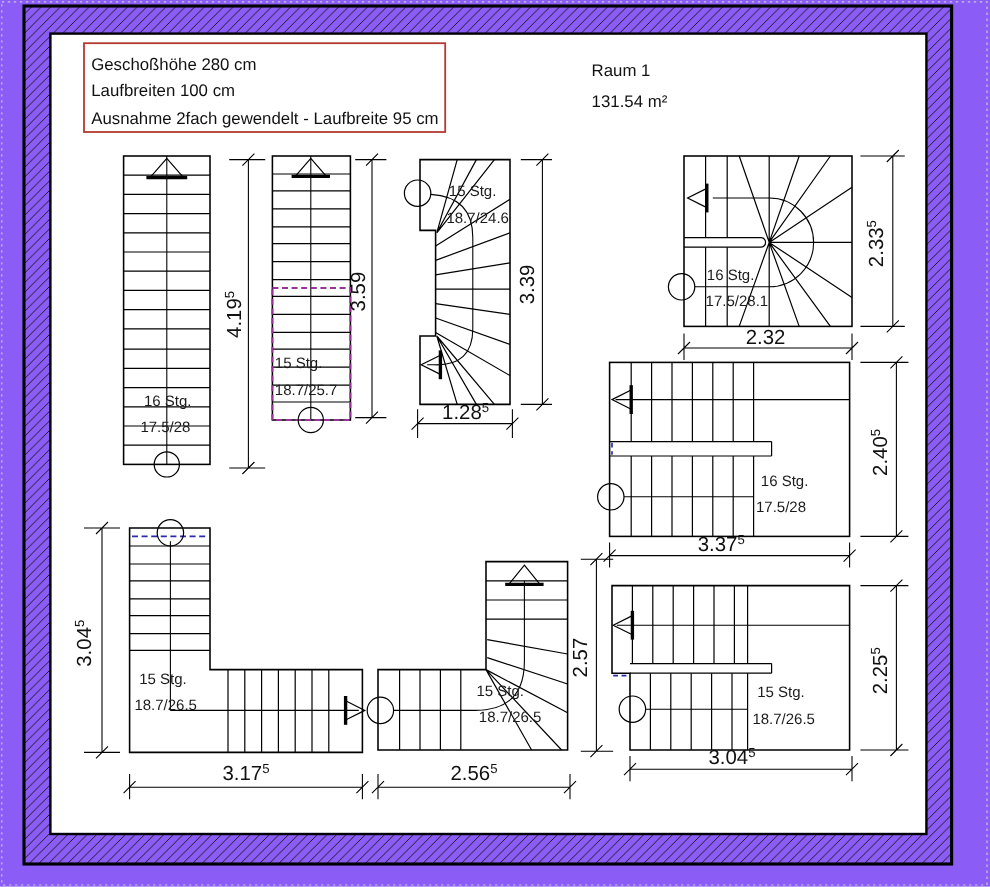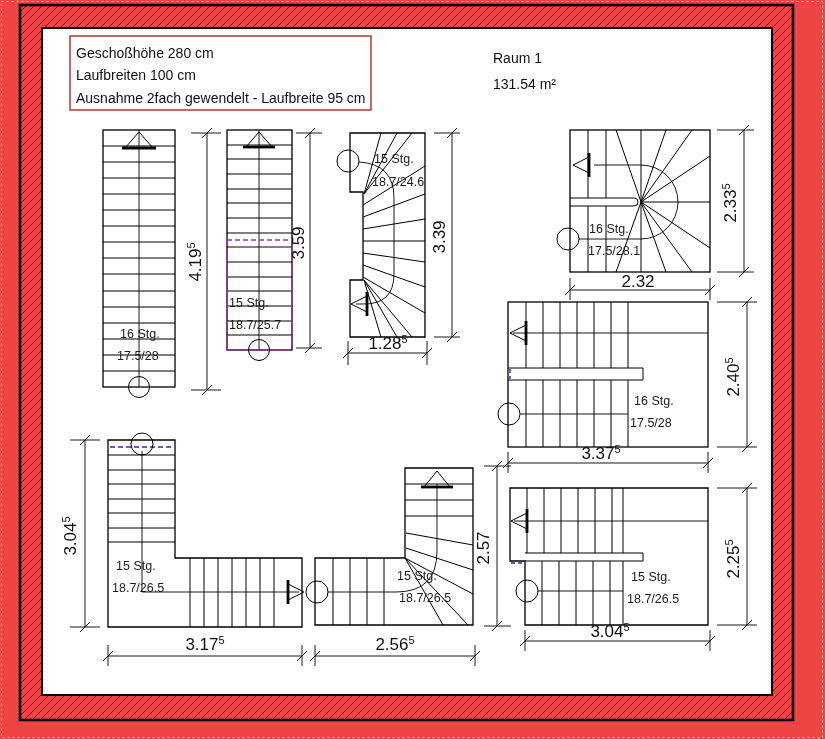--- a/index.html
+++ b/index.html
@@ -1,16 +1,16 @@
 <!DOCTYPE html>
 <html><head>
 <meta charset="utf-8">
 <style>
   html,body{margin:0;padding:0;background:#fff;}
-  #stage{position:relative;width:825px;height:739px;background:#ef4444;overflow:hidden;
+  #stage{position:relative;width:825px;height:739px;background:#8b5cf6;overflow:hidden;
          font-family:"Liberation Sans", sans-serif;}
   svg{display:block;}
   .ln{stroke:#000;stroke-width:1;fill:none;}
   .thin{stroke:#000;stroke-width:0.9;fill:none;}
   .bold{stroke:#000;stroke-width:2.8;fill:none;}
   .outline{stroke:#000;stroke-width:1.3;fill:none;}
   .dimln{stroke:#000;stroke-width:0.9;fill:none;}
   .circ{stroke:#000;stroke-width:1;fill:none;}
   text{fill:#111;font-family:"Liberation Sans", sans-serif;}
   .dimtxt{font-size:17px;}

